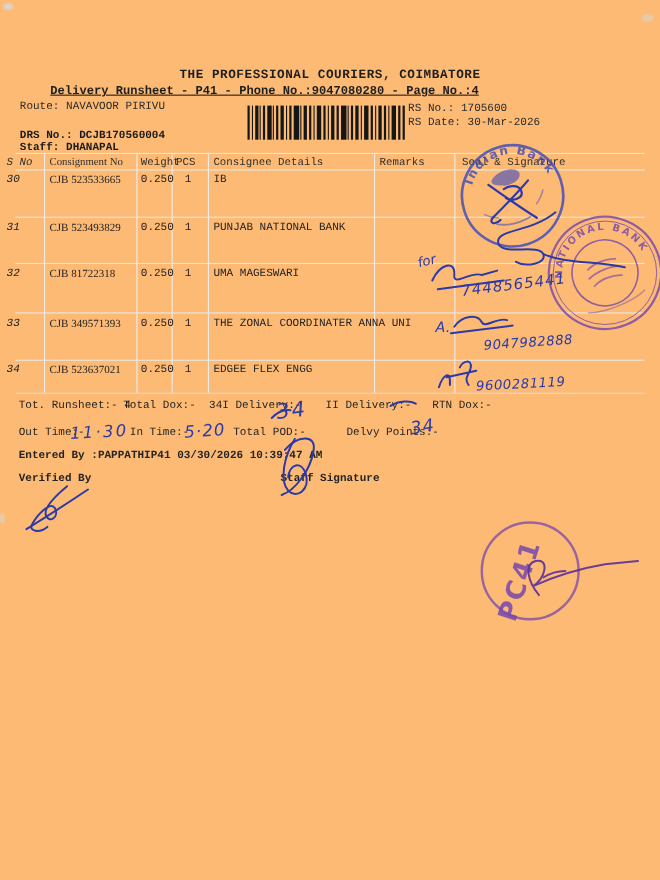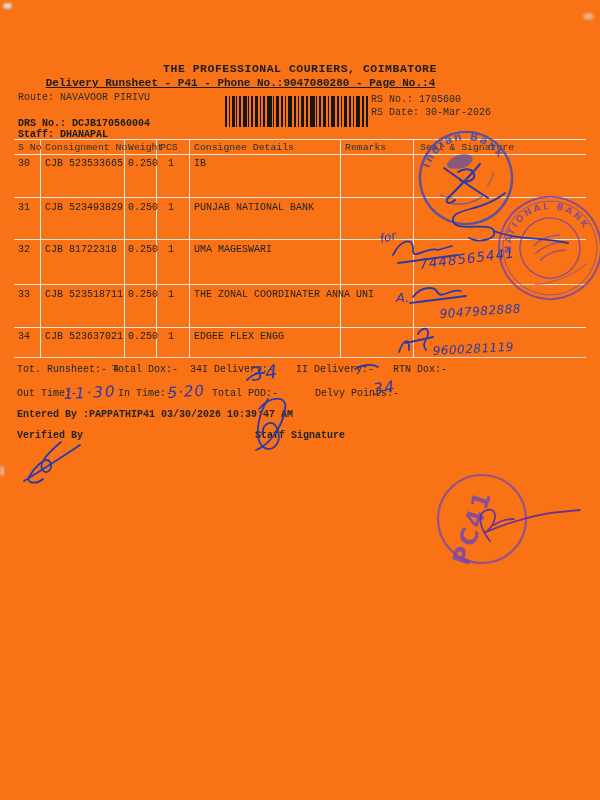--- a/index.html
+++ b/index.html
@@ -1,28 +1,28 @@
 <!DOCTYPE html>
 <html><head>
 <meta charset="utf-8">
 <style>
   html,body{margin:0;padding:0;background:#ffffff;}
   #page{
-    position:relative;width:600px;height:800px;background:#f97316;overflow:hidden;
+    position:relative;width:600px;height:800px;background:#fdba74;overflow:hidden;
     font-family:"Liberation Mono","DejaVu Sans Mono",monospace;color:#262626;
   }
   .abs{position:absolute;white-space:nowrap;}
   .doc-title{left:0;top:62px;width:600px;text-align:center;font-size:11.5px;font-weight:bold;letter-spacing:.5px;color:#1e1e1e;}
   .doc-subtitle{left:0;top:77px;width:481px;text-align:center;font-size:11px;font-weight:bold;color:#1e1e1e;text-decoration:underline;}
   .meta{font-size:10px;color:#2a2a2a;}
   .bold{font-weight:bold;color:#1b1b1b;}
   .thead span,.trow span{position:absolute;white-space:nowrap;}
   .thead{font-size:9.8px;color:#2e2e2e;}
   .trow{font-size:10px;color:#222;}
-  .c0{left:18px;} .c1{left:45px;} .c2{left:128px;} .c3{left:160px;} .c4{left:194px;} .c5{left:345px;} .c6{left:420px;}
+  .c0{left:6px;font-style:italic;} .c1{left:45px;font-family:Liberation Serif, serif;} .c2{left:128px;} .c3{left:160px;} .c4{left:194px;} .c5{left:345px;} .c6{left:420px;}
   .hline{position:absolute;left:14px;width:572px;height:1px;background:#e9e7e2;}
   .vline{position:absolute;top:139px;height:218px;width:1px;background:#edebe6;}
   .totals{font-size:10px;color:#242424;}
   .footer{font-size:10px;color:#242424;}
   svg{position:absolute;overflow:visible;}
   .artifact{position:absolute;background:#d8d6d0;border-radius:50%;filter:blur(1px);}
 </style>
 </head>
 <body>
 
@@ -122,21 +122,21 @@
   </div>
   <div class="abs trow" style="top:244px;left:0;width:600px;">
     <span class="c0">32</span>
     <span class="c1">CJB 81722318</span>
     <span class="c2">0.250</span>
     <span class="c3" style="left:168px;">1</span>
     <span class="c4">UMA MAGESWARI</span>
   </div>
   <div class="abs trow" style="top:289px;left:0;width:600px;">
     <span class="c0">33</span>
-    <span class="c1">CJB 523518711</span>
+    <span class="c1">CJB 349571393</span>
     <span class="c2">0.250</span>
     <span class="c3" style="left:168px;">1</span>
     <span class="c4">THE ZONAL COORDINATER ANNA UNI</span>
   </div>
   <div class="abs trow" style="top:331px;left:0;width:600px;">
     <span class="c0">34</span>
     <span class="c1">CJB 523637021</span>
     <span class="c2">0.250</span>
     <span class="c3" style="left:168px;">1</span>
     <span class="c4">EDGEE FLEX ENGG</span>

